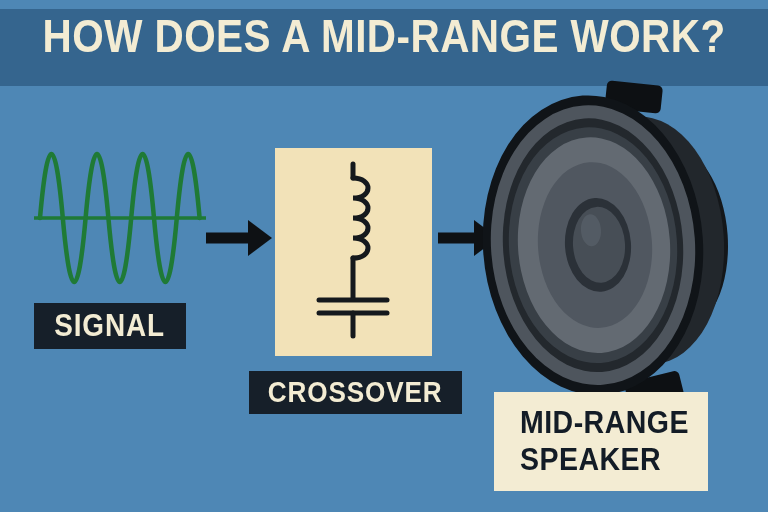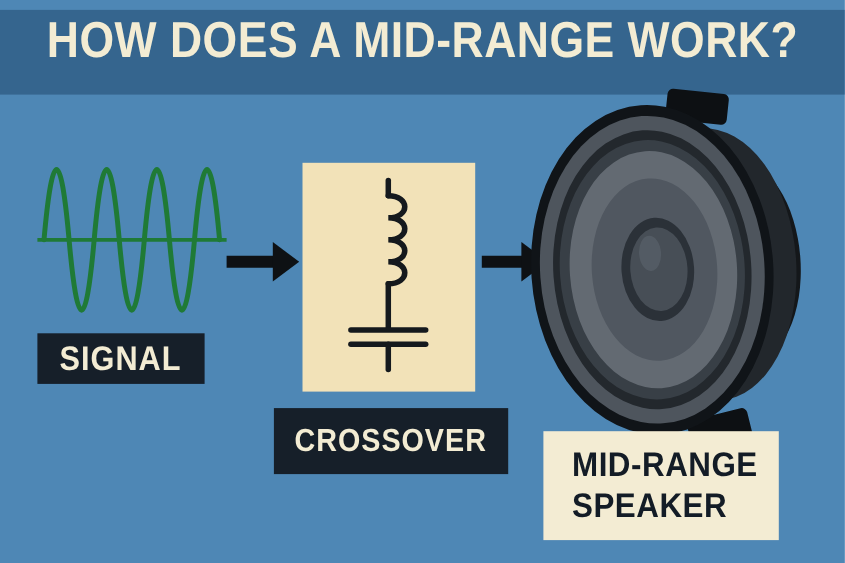--- a/index.html
+++ b/index.html
@@ -19,21 +19,21 @@
     color:#f3ecd3; font-size:46px; font-weight:bold; white-space:nowrap;
     transform:scaleX(0.88); letter-spacing:0.5px;
   }
   .dark-label {
     position:absolute; background:#161f29; color:#f3ecd3;
     display:flex; align-items:center; justify-content:center;
     font-weight:bold;
   }
   .dark-label span { transform:scaleX(0.9); white-space:nowrap; letter-spacing:1px; }
   .signal-label   { left:34px;  top:303px; width:152px; height:46px; font-size:31px;text-align:right; }
-  .crossover-label{ left:249px; top:371px; width:213px; height:60px; font-size:29px; }
+  .crossover-label{ left:249px; top:371px; width:213px; height:43px; font-size:29px; }
   .speaker-label {
     position:absolute; left:494px; top:392px; width:214px; height:99px;
     background:#f3ecd3; color:#131c26;
     display:flex; flex-direction:column; justify-content:center;
     padding-left:26px; font-weight:bold; font-size:31px; line-height:1.18;
   }
   .speaker-label span { transform:scaleX(0.92); transform-origin:left center; white-space:nowrap; letter-spacing:0.5px; }
   .wave-svg   { position:absolute; left:30px;  top:140px; }
   .arrow-svg-1{ position:absolute; left:204px; top:218px; }
   .arrow-svg-2{ position:absolute; left:436px; top:218px; }

